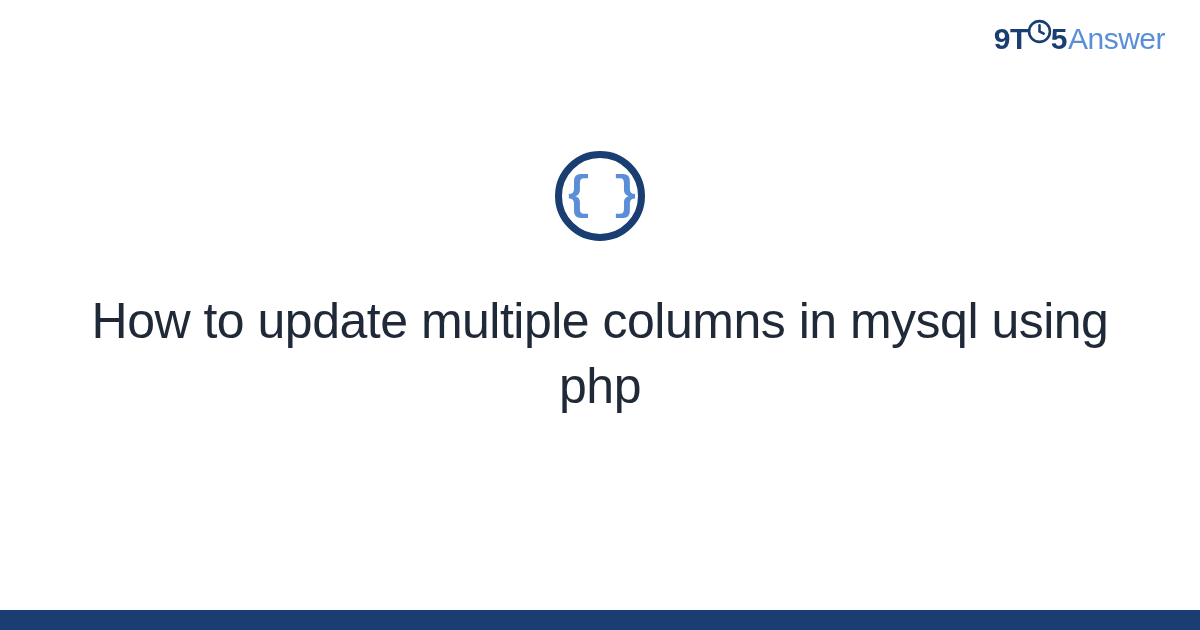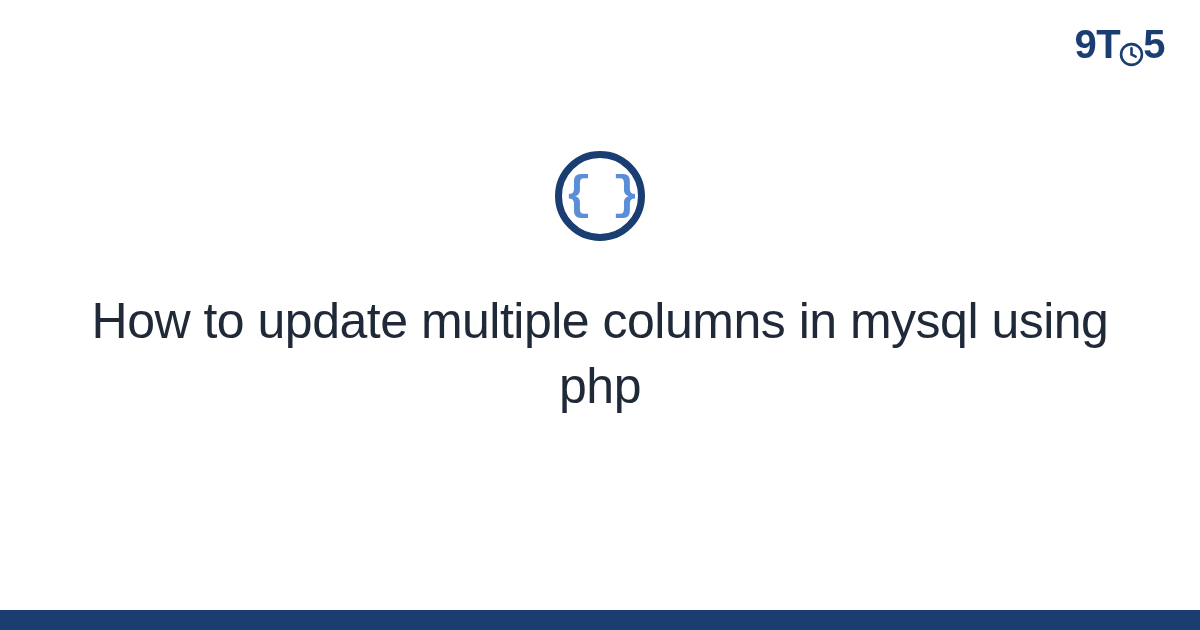--- a/index.html
+++ b/index.html
@@ -13,22 +13,22 @@
       font-family: -apple-system, BlinkMacSystemFont, "Segoe UI", Helvetica, Arial, sans-serif;
       background: #ffffff;
       position: relative;
       overflow: hidden;
     }
     .header {
       position: absolute;
       top: 22px;
       right: 35px;
       display: flex;
-      align-items: flex-end;
-      font-size: 40px;
+      align-items: flex-start;
+      font-size: 30px;
       font-weight: 600;
       letter-spacing: -0.5px;
     }
     .logo-9t {
       color: #1a3e72;
     }
     .logo-clock {
       display: inline-flex;
       align-items: center;
       justify-content: center;
@@ -103,20 +103,21 @@
 
 <div class="header">
   <span class="logo-9t">9T</span>
   <span class="logo-clock">
     <svg viewBox="0 0 24 24" fill="none" stroke="#1a3e72" stroke-width="2.5">
       <circle cx="12" cy="12" r="10" fill="none"></circle>
       <path d="M12 6 L12 12 L16 14" stroke-linecap="round"></path>
     </svg>
   </span>
   <span class="logo-5">5</span>
+  <span class="logo-answer">Answer</span>
 </div>
 
 <div class="content">
   <div class="icon-circle">
     <span class="icon-braces">{ }</span>
   </div>
   <h1 class="title">How to update multiple columns in mysql using php</h1>
 </div>
 
 <div class="footer-bar"></div>

